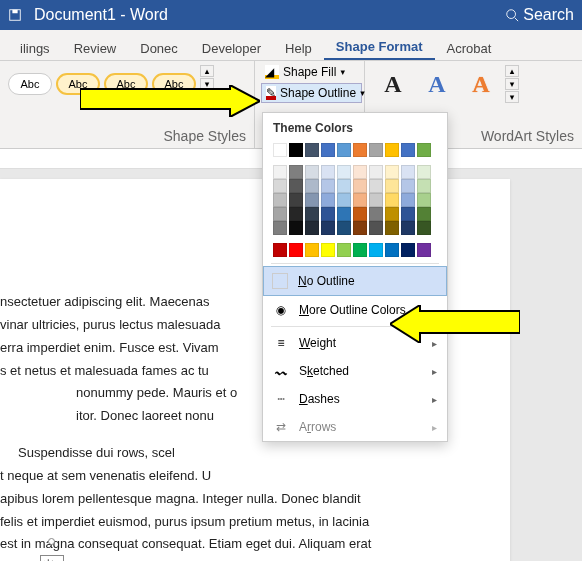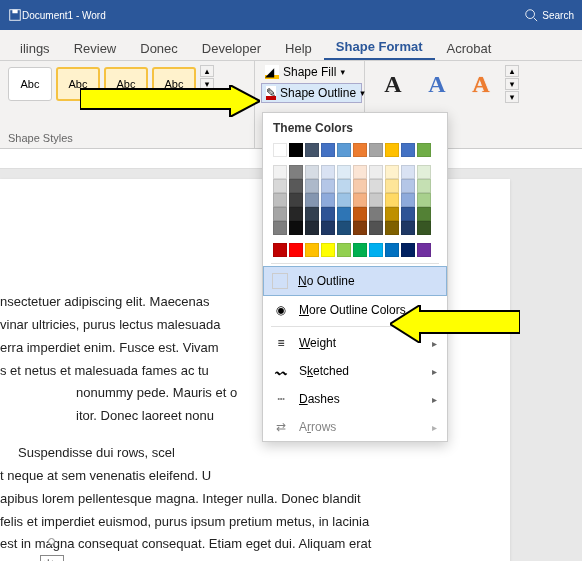--- a/index.html
+++ b/index.html
@@ -1,27 +1,27 @@
 <!DOCTYPE html>
 <html><head>
 <meta charset="utf-8">
 <style>
 * { margin: 0; padding: 0; box-sizing: border-box; font-family: 'Segoe UI', sans-serif; }
 body { background: #fff; width: 582px; height: 561px; overflow: hidden; position: relative; }
-.titlebar { background: #2B579A; height: 30px; display: flex; align-items: center; padding: 0 8px; color: white; font-size: 10px; }
+.titlebar { background: #2B579A; height: 30px; display: flex; align-items: center; padding: 0 8px; color: white; font-size: 16px; gap: 12px; }
 .titlebar .saveicon { width: 14px; height: 14px; }
 .titlebar .search { margin-left: auto; display: flex; align-items: center; gap: 4px; }
 .tabs { background: #f3f2f1; height: 31px; display: flex; align-items: flex-end; padding: 0 8px; border-bottom: 1px solid #d0d0d0; }
 .tab { padding: 4px 12px; font-size: 13px; color: #444; cursor: pointer; }
 .tab.active { color: #2B579A; border-bottom: 2px solid #2B579A; font-weight: 600; }
 .ribbon { background: #f3f2f1; height: 88px; display: flex; border-bottom: 1px solid #ccc; }
 .ribbon-group { border-right: 1px solid #d0d0d0; padding: 4px 8px; display: flex; flex-direction: column; }
-.group-label { font-size: 11px; color: #666; text-align: left; margin-top: auto; }
+.group-label { font-size: 14px; color: #666; text-align: right; margin-top: auto; }
 .shapestyles { display: flex; gap: 4px; align-items: center; }
-.style-thumb { width: 44px; height: 34px; border: 1px solid #ccc; background: white; display: flex; align-items: center; justify-content: center; font-size: 11px; border-radius: 3px; }
+.style-thumb { width: 44px; height: 22px; border: 1px solid #ccc; background: white; display: flex; align-items: center; justify-content: center; font-size: 11px; border-radius: 12px; }
 .style-thumb.yellow { background: #FFF2CC; border: 2px solid #F5C242; }
 .fill-buttons { display: flex; flex-direction: column; gap: 2px; margin-left: 4px; }
 .fillbtn { display: flex; align-items: center; gap: 4px; font-size: 12px; padding: 2px 4px; white-space: nowrap; }
 .fill-swatch { width: 14px; height: 14px; display: inline-block; }
 .wordart { display: flex; gap: 4px; align-items: center; }
 .wa-thumb { width: 40px; height: 34px; display: flex; align-items: center; justify-content: center; font-size: 24px; font-weight: bold; font-family: 'Times New Roman'; }
 .wa-thumb.dark { color: #222; }
 .wa-thumb.blue { color: #4472C4; }
 .wa-thumb.orange { color: #ED7D31; text-shadow: 0 0 1px #ED7D31; }
 .ruler { background: white; height: 20px; border-bottom: 1px solid #ddd; }

